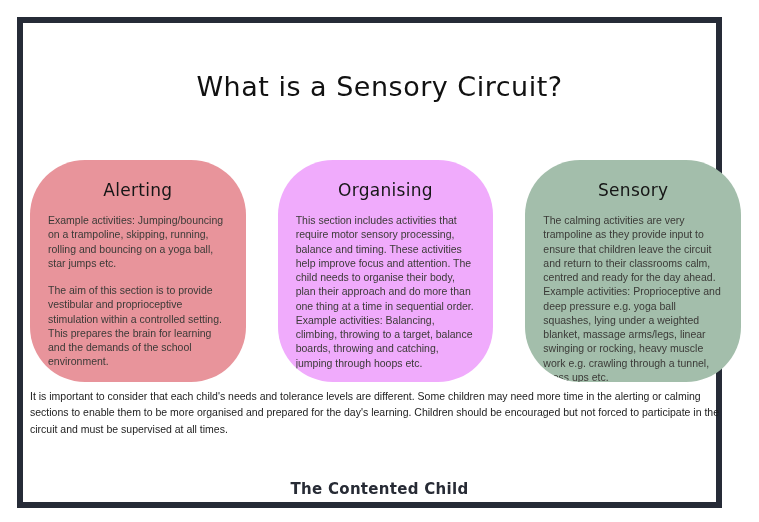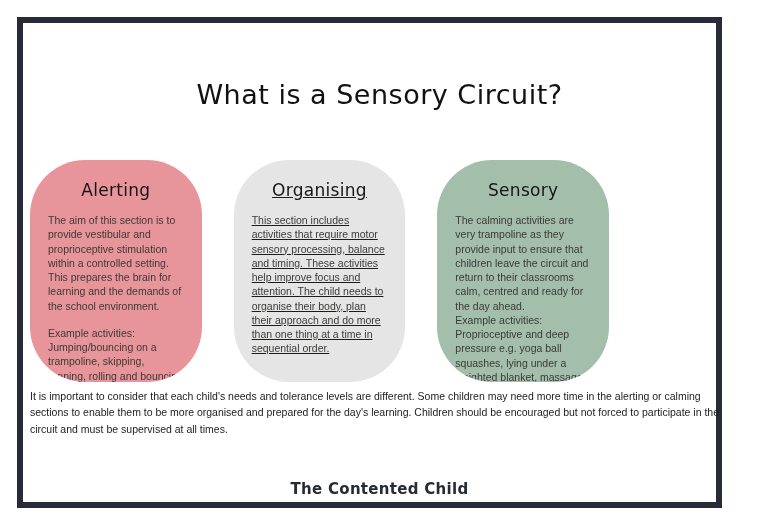--- a/index.html
+++ b/index.html
@@ -5,26 +5,26 @@
   html,body{margin:0;padding:0;}
   body{
     width:759px;height:522px;position:relative;background:#ffffff;
     font-family:"Liberation Sans",sans-serif;color:#1c1c1c;overflow:hidden;
   }
   .frame{
     position:absolute;left:17px;top:17px;width:705px;height:491px;
     border:6px solid #262b37;background:#ffffff;box-sizing:border-box;
   }
   .title{
-    position:absolute;left:0;top:33px;width:759px;text-align:center;
+    position:absolute;left:0;top:25px;width:759px;text-align:center;
     font-family:"DejaVu Sans","Liberation Sans",sans-serif;
     font-size:27px;font-weight:500;color:#111111;letter-spacing:.5px;margin-top:46px;
   }
   .cards{
-    position:absolute;left:30px;top:160px;width:579px;
+    position:absolute;left:30px;top:160px;width:711px;
     display:flex;gap:32px;
   }
   .card{
     flex:1;height:222px;border-radius:55px;box-sizing:border-box;
     padding:16px 18px 0 18px;overflow:hidden;
   }
   .card h2{
     margin:4px 0 0 0;text-align:center;font-size:17px;font-weight:500;
     color:#161616;letter-spacing:.3px;
     font-family:"DejaVu Sans","Liberation Sans",sans-serif;
@@ -48,27 +48,28 @@
 <body>
 
 <div class="frame" style="border-color: rgb(38, 43, 55);"></div>
 
 <h1 class="title">What is a Sensory Circuit?</h1>
 
 <div class="cards">
 
   <div class="card" style="background-color: rgb(232, 148, 155);">
     <h2>Alerting</h2>
+    <p>Example activities: Jumping/bouncing on a trampoline, skipping, running, rolling and bouncing on a yoga ball, star jumps etc.</p>
     <p>The aim of this section is to provide vestibular and proprioceptive stimulation within a controlled setting. This prepares the brain for learning and the demands of the school environment.</p>
-    <p>Example activities: Jumping/bouncing on a trampoline, skipping, running, rolling and bouncing on a yoga ball, star jumps etc.</p>
   </div>
 
-  <div class="card" style="background-color: #e5e5e5; text-decoration: underline;">
+  <div class="card" style="background-color: #f0abfc;">
     <h2>Organising</h2>
     <p>This section includes activities that require motor sensory processing, balance and timing. These activities help improve focus and attention. The child needs to organise their body, plan their approach and do more than one thing at a time in sequential order.</p>
+    <p class="cont">Example activities: Balancing, climbing, throwing to a target, balance boards, throwing and catching, jumping through hoops etc.</p>
   </div>
 
   <div class="card" style="background-color: rgb(163, 190, 171);">
     <h2>Sensory</h2>
     <p>The calming activities are very trampoline as they provide input to ensure that children leave the circuit and return to their classrooms calm, centred and ready for the day ahead.</p>
     <p class="cont">Example activities: Proprioceptive and deep pressure e.g. yoga ball squashes, lying under a weighted blanket, massage arms/legs, linear swinging or rocking, heavy muscle work e.g. crawling through a tunnel, press ups etc.</p>
   </div>
 
 </div>
 

